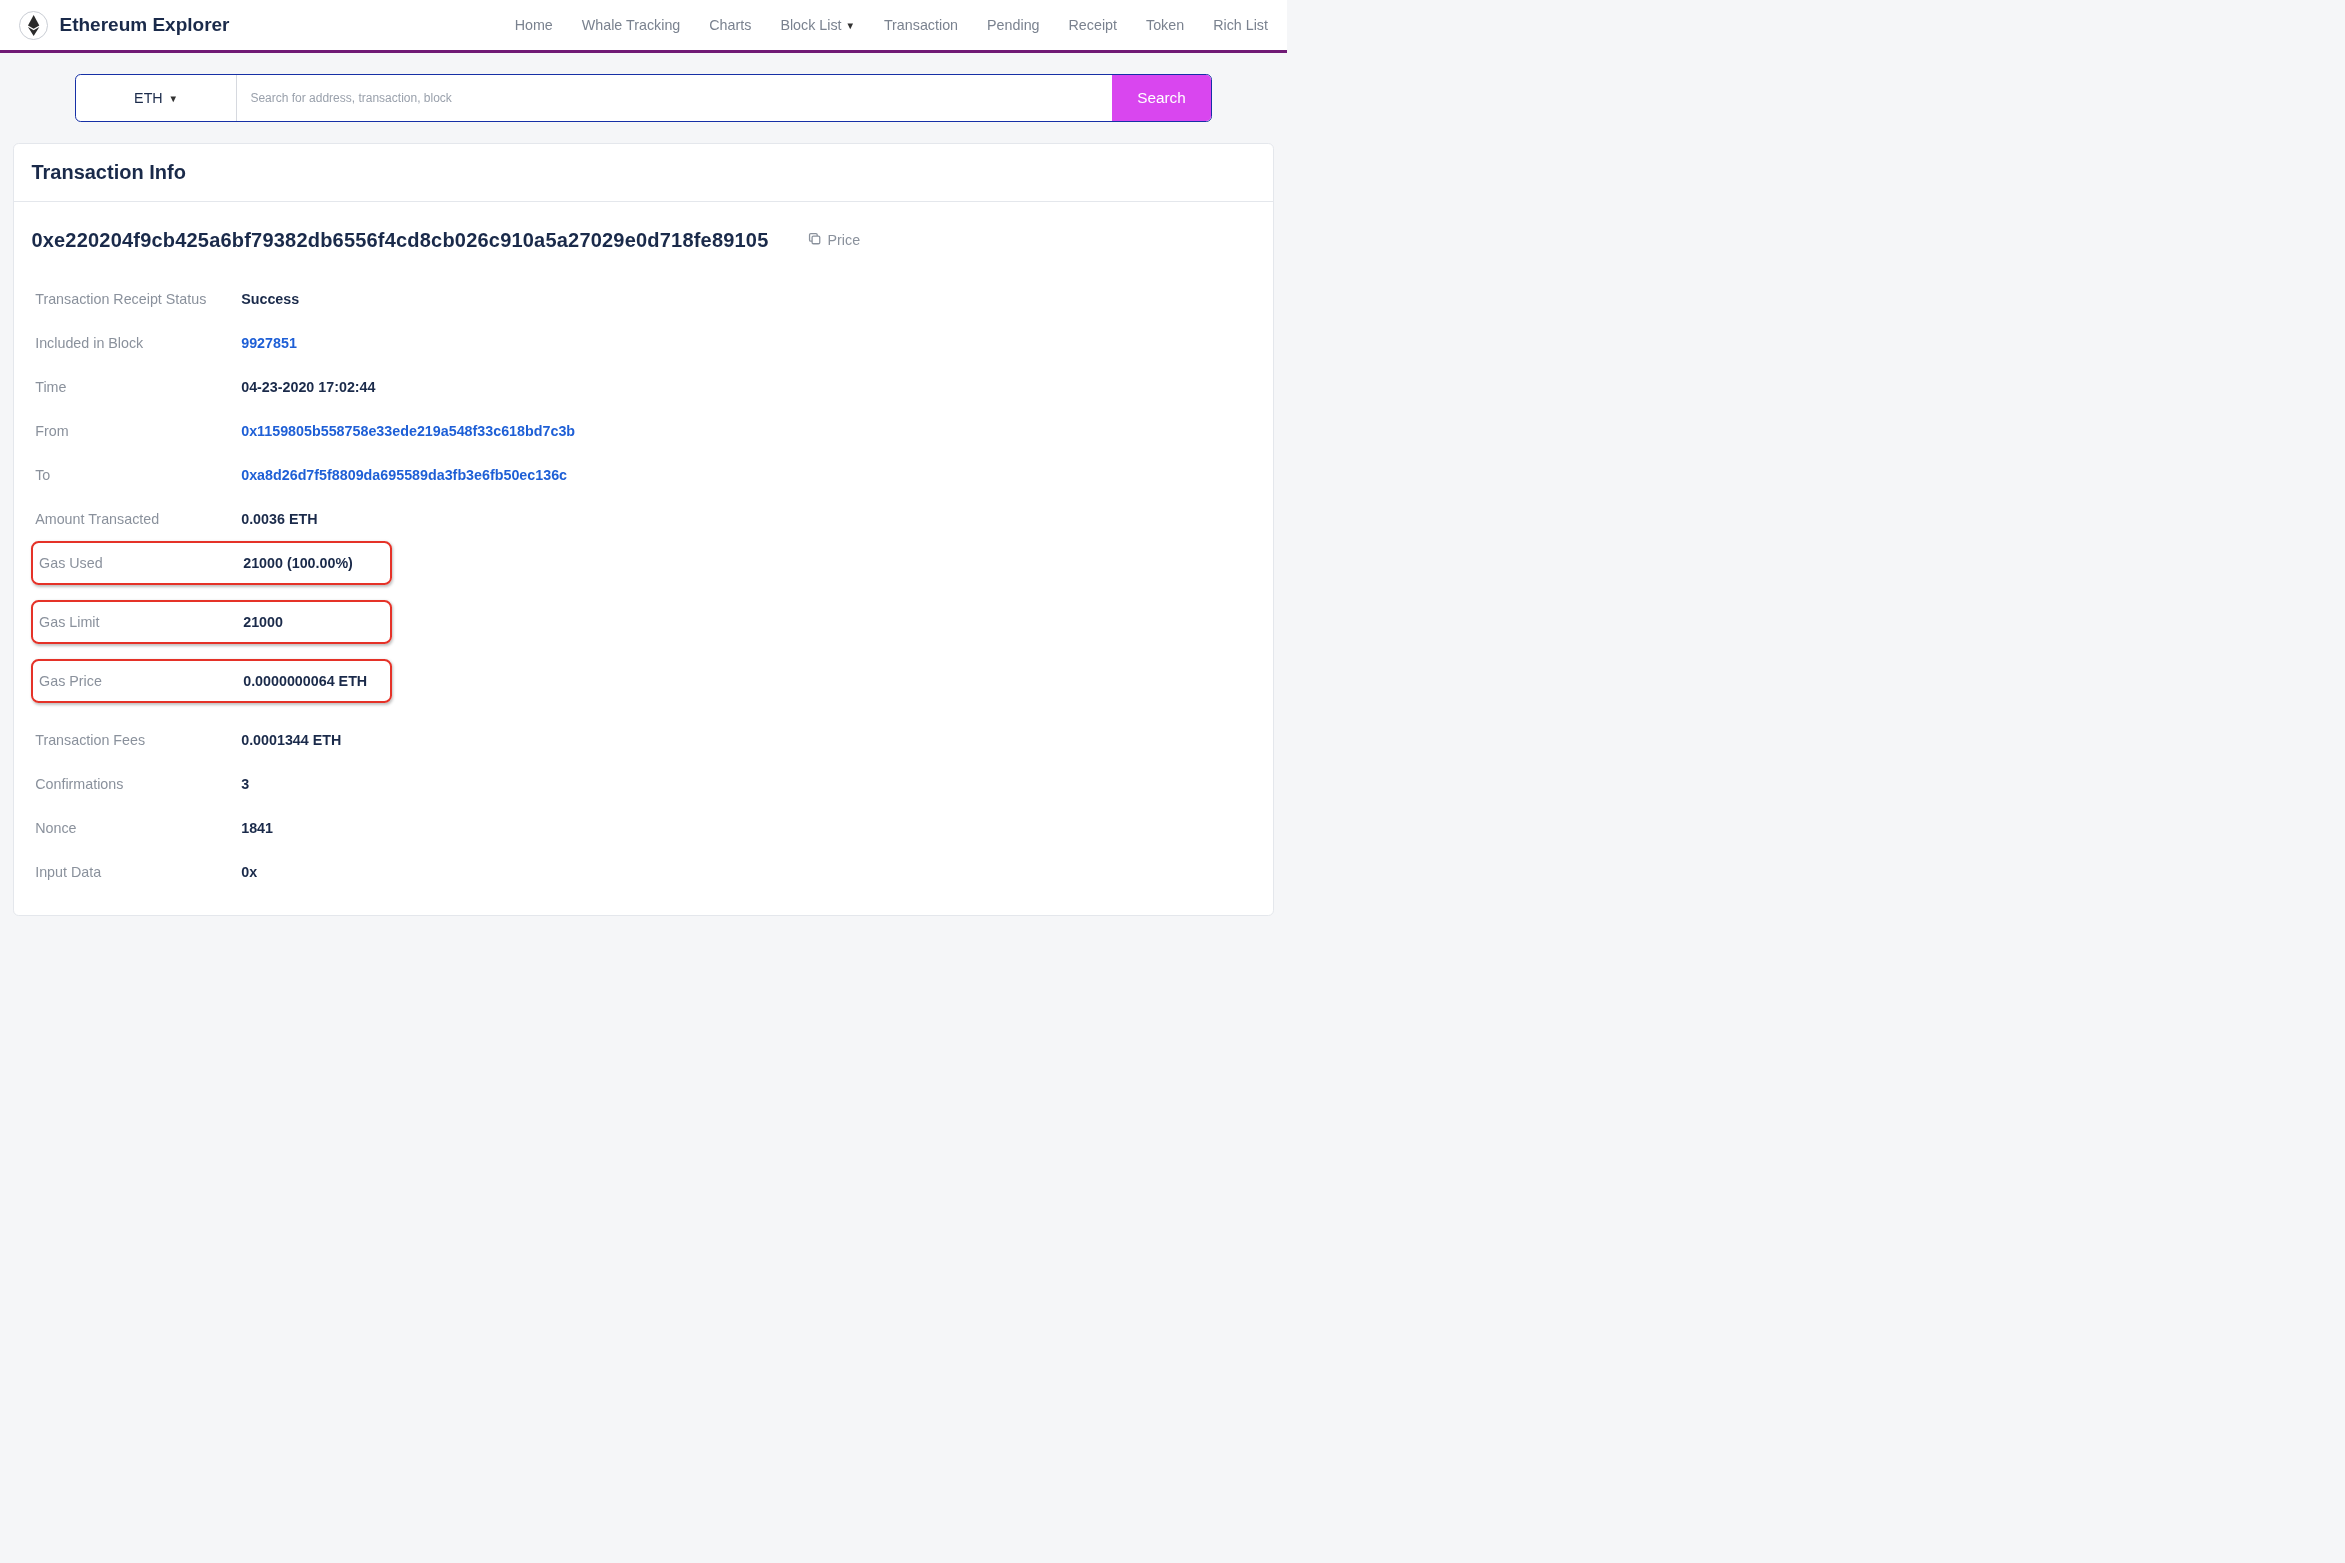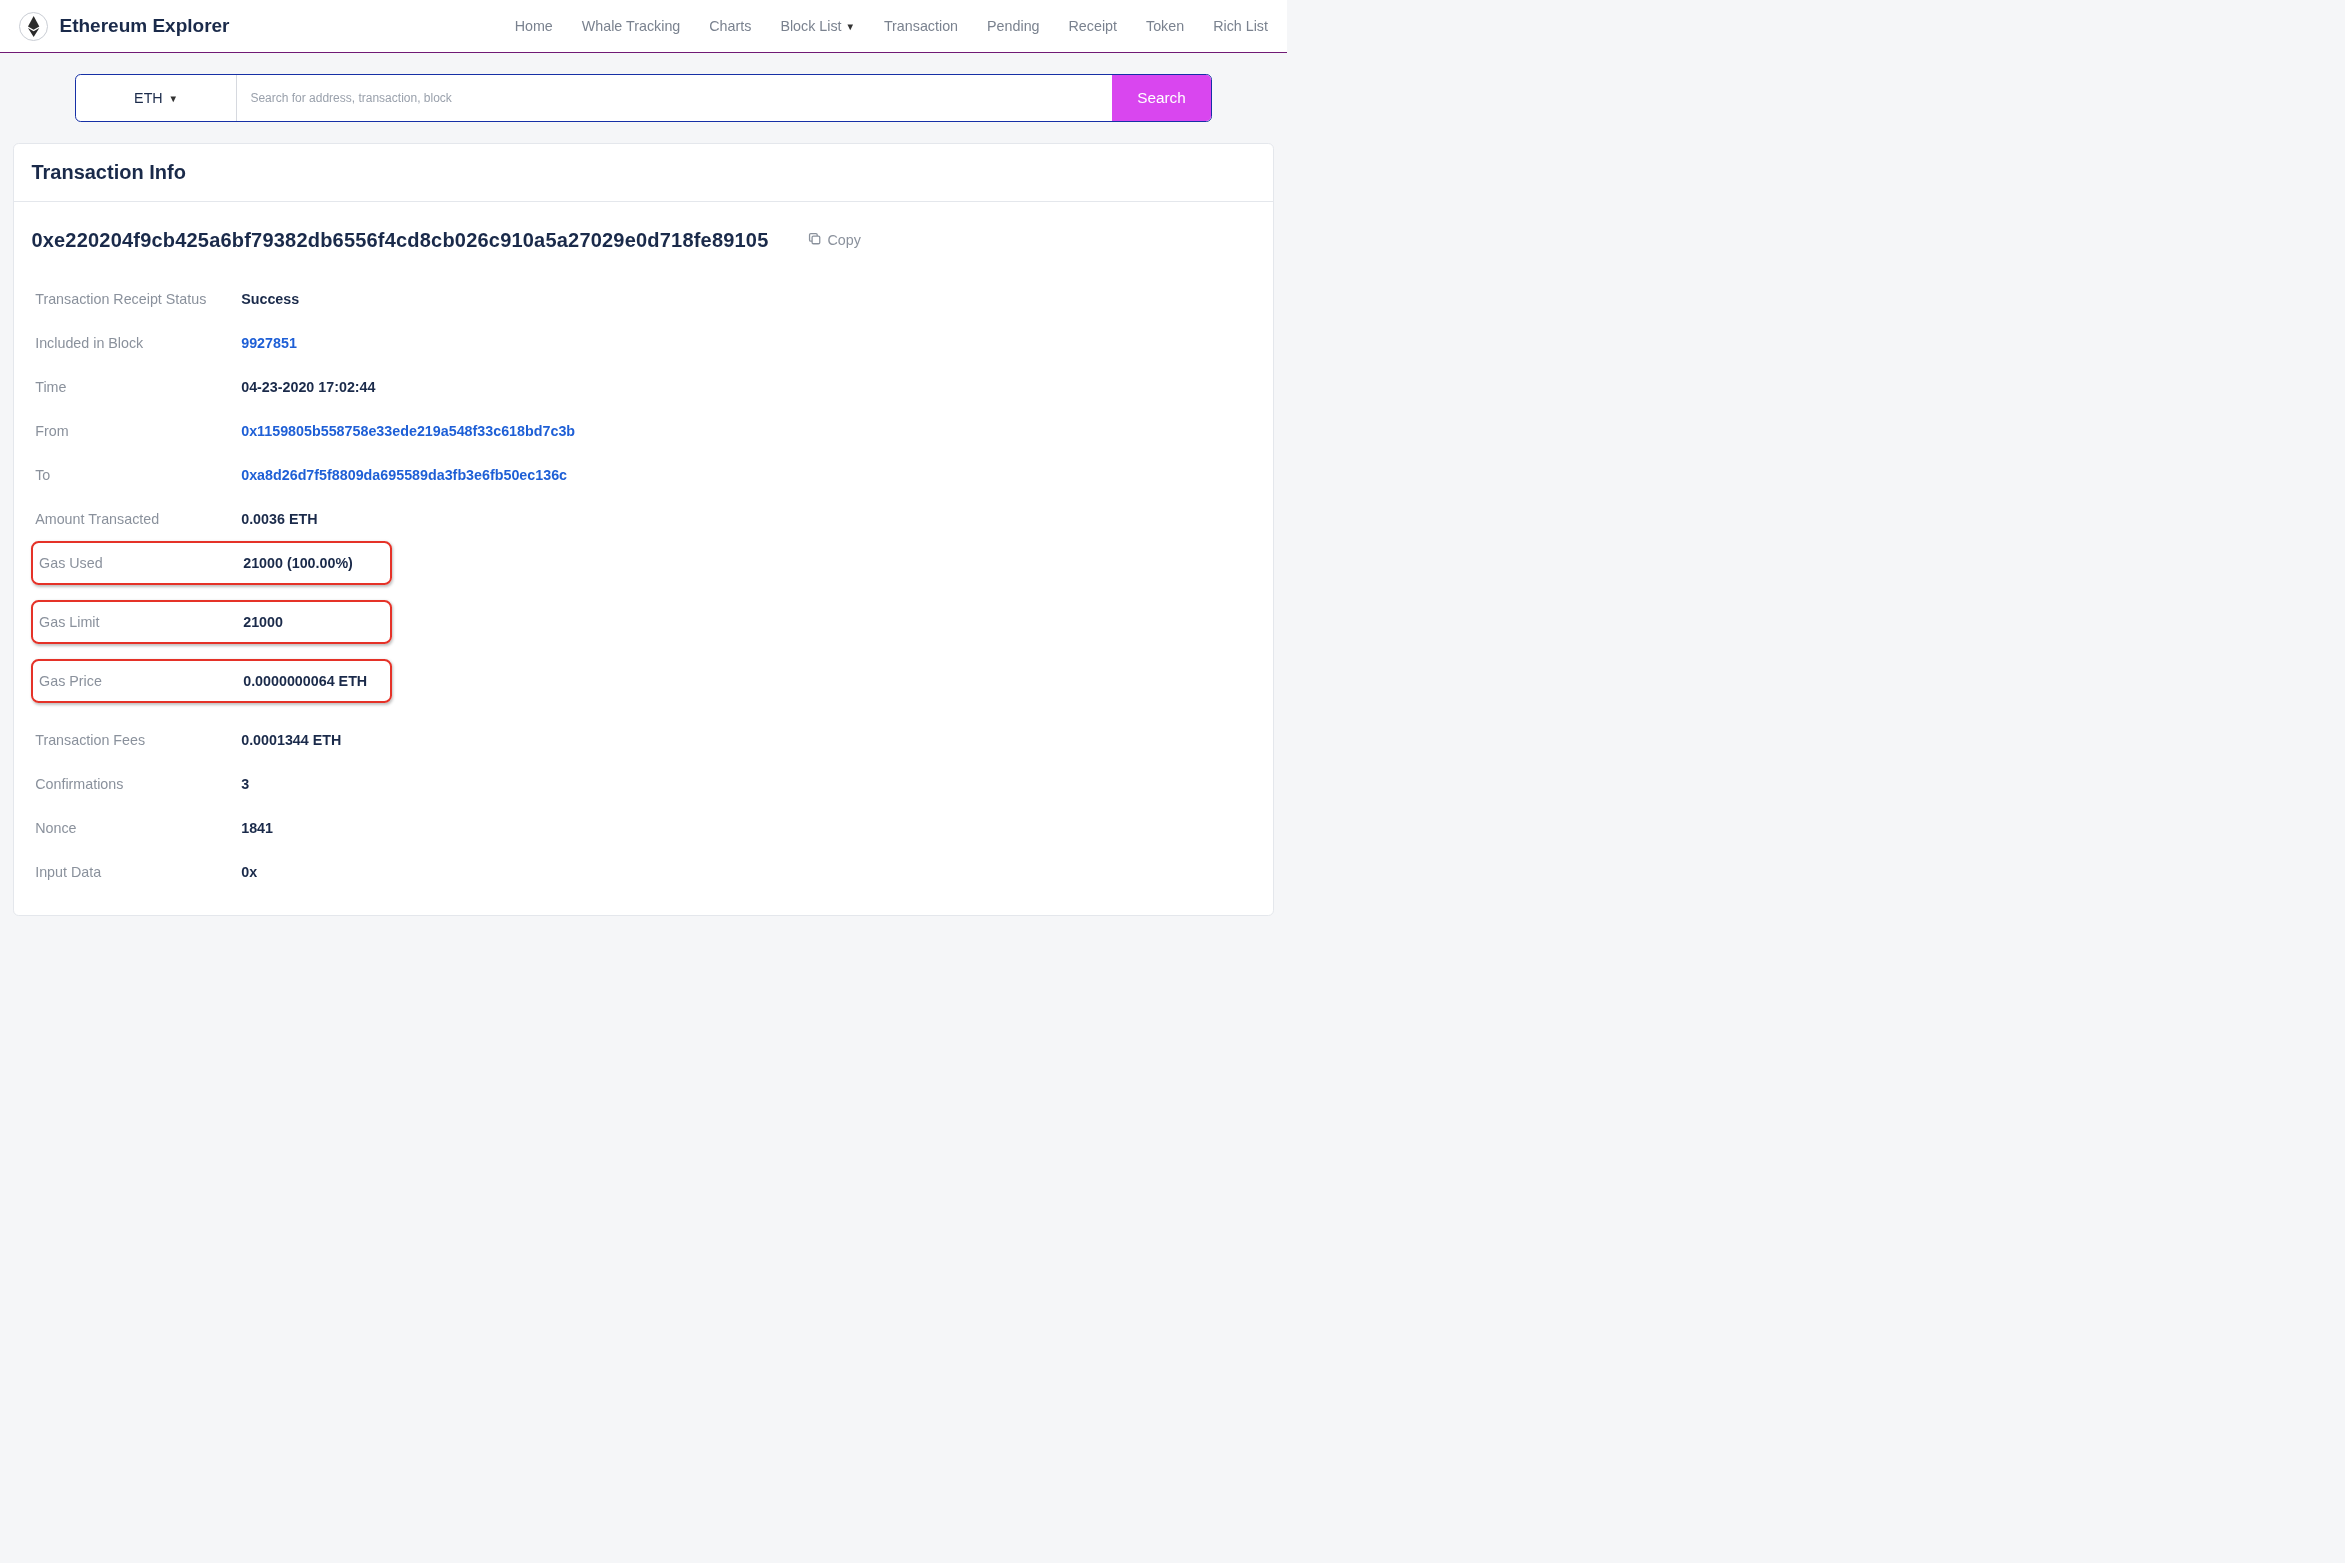--- a/index.html
+++ b/index.html
@@ -4,21 +4,21 @@
 <style>
   * { box-sizing: border-box; margin: 0; padding: 0; }
   body {
     font-family: -apple-system, BlinkMacSystemFont, "Segoe UI", Helvetica, Arial, sans-serif;
     background: #f5f6f8;
     color: #1a2a4a;
     width: 1287px;
   }
   .topbar {
     background: #ffffff;
-    border-bottom: 1px solid #701a75;
+    border-bottom: 3px solid #701a75;
     height: 53px;
     display: flex;
     align-items: center;
     padding: 0 19px;
   }
   .logo-wrap {
     display: flex;
     align-items: center;
     gap: 11.5px;
   }
@@ -205,21 +205,21 @@
 
   <div class="hash-row">
     <div class="hash-value">0xe220204f9cb425a6bf79382db6556f4cd8cb026c910a5a27029e0d718fe89105</div>
     <div class="copy-btn">
       <span>
         <svg width="15.3" height="15.3" viewBox="0 0 24 24" fill="none" stroke="#8a919c" stroke-width="2">
           <rect x="8" y="8" width="12" height="12" rx="2"></rect>
           <path d="M16 8 V6 a2 2 0 0 0 -2 -2 H6 a2 2 0 0 0 -2 2 v8 a2 2 0 0 0 2 2 h2"></path>
         </svg>
       </span>
-      <span>Copy</span>
+      <span>Price</span>
     </div>
   </div>
 
   <div class="details">
 
     <div class="detail-row">
       <div class="detail-label">Transaction Receipt Status</div>
       <div class="detail-value">Success</div>
     </div>
 

